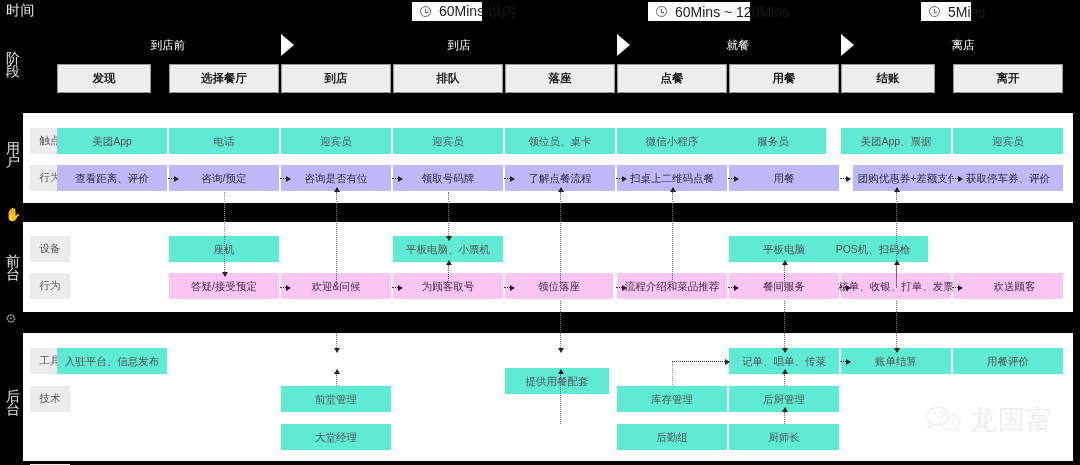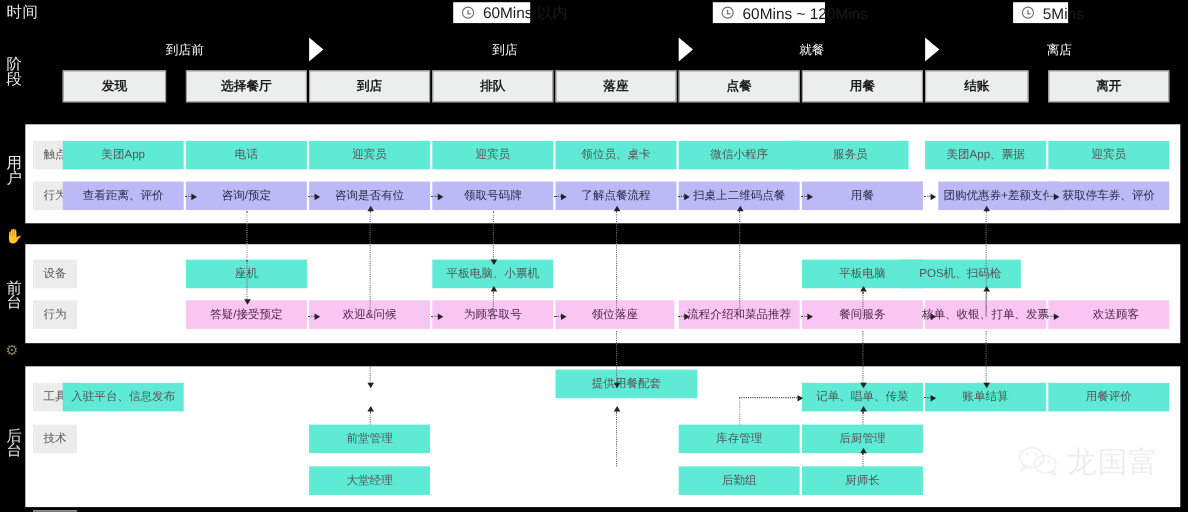--- a/index.html
+++ b/index.html
@@ -188,21 +188,21 @@
       <div class="cell pink" style="left: 617px; top: 273px; width: 110px;">流程介绍和菜品推荐</div>
       <div class="cell pink" style="left: 729px; top: 273px; width: 110px;">餐间服务</div>
       <div class="cell pink" style="left: 841px; top: 273px; width: 110px;">核单、收银、打单、发票</div>
       <div class="cell pink" style="left: 953px; top: 273px; width: 110px; padding-left: 16px;">欢送顾客</div>
     </div>
 
   <div class="panel" style="left:23px; top:333px; width:1050px; height:128px;"></div>
   <div id="backstage-rows">
       <div class="rowlab" style="left: 30px; top: 348px;">工具</div>
       <div class="cell grey" style="left: 57px; top: 348px; width: 110px;">入驻平台、信息发布</div>
-      <div class="cell grey" style="left: 505px; top: 336px; width: 129px;">提供用餐配套</div>
+      <div class="cell grey" style="left: 505px; top: 368px; width: 104px;">提供用餐配套</div>
       <div class="cell grey" style="left: 729px; top: 348px; width: 110px;">记单、唱单、传菜</div>
       <div class="cell grey" style="left: 841px; top: 348px; width: 110px;">账单结算</div>
       <div class="cell grey" style="left: 953px; top: 348px; width: 110px;">用餐评价</div>
       <div class="rowlab" style="left: 30px; top: 386px;">技术</div>
       <div class="cell grey" style="left: 281px; top: 386px; width: 110px;">前堂管理</div>
       <div class="cell grey" style="left: 617px; top: 386px; width: 110px;">库存管理</div>
       <div class="cell grey" style="left: 729px; top: 386px; width: 110px;">后厨管理</div>
       <div class="rowlab" style="left: 30px; top: 424px; margin-top: 40px;">人员</div>
       <div class="cell grey" style="left: 281px; top: 424px; width: 110px;">大堂经理</div>
       <div class="cell grey" style="left: 617px; top: 424px; width: 110px;">后勤组</div>

